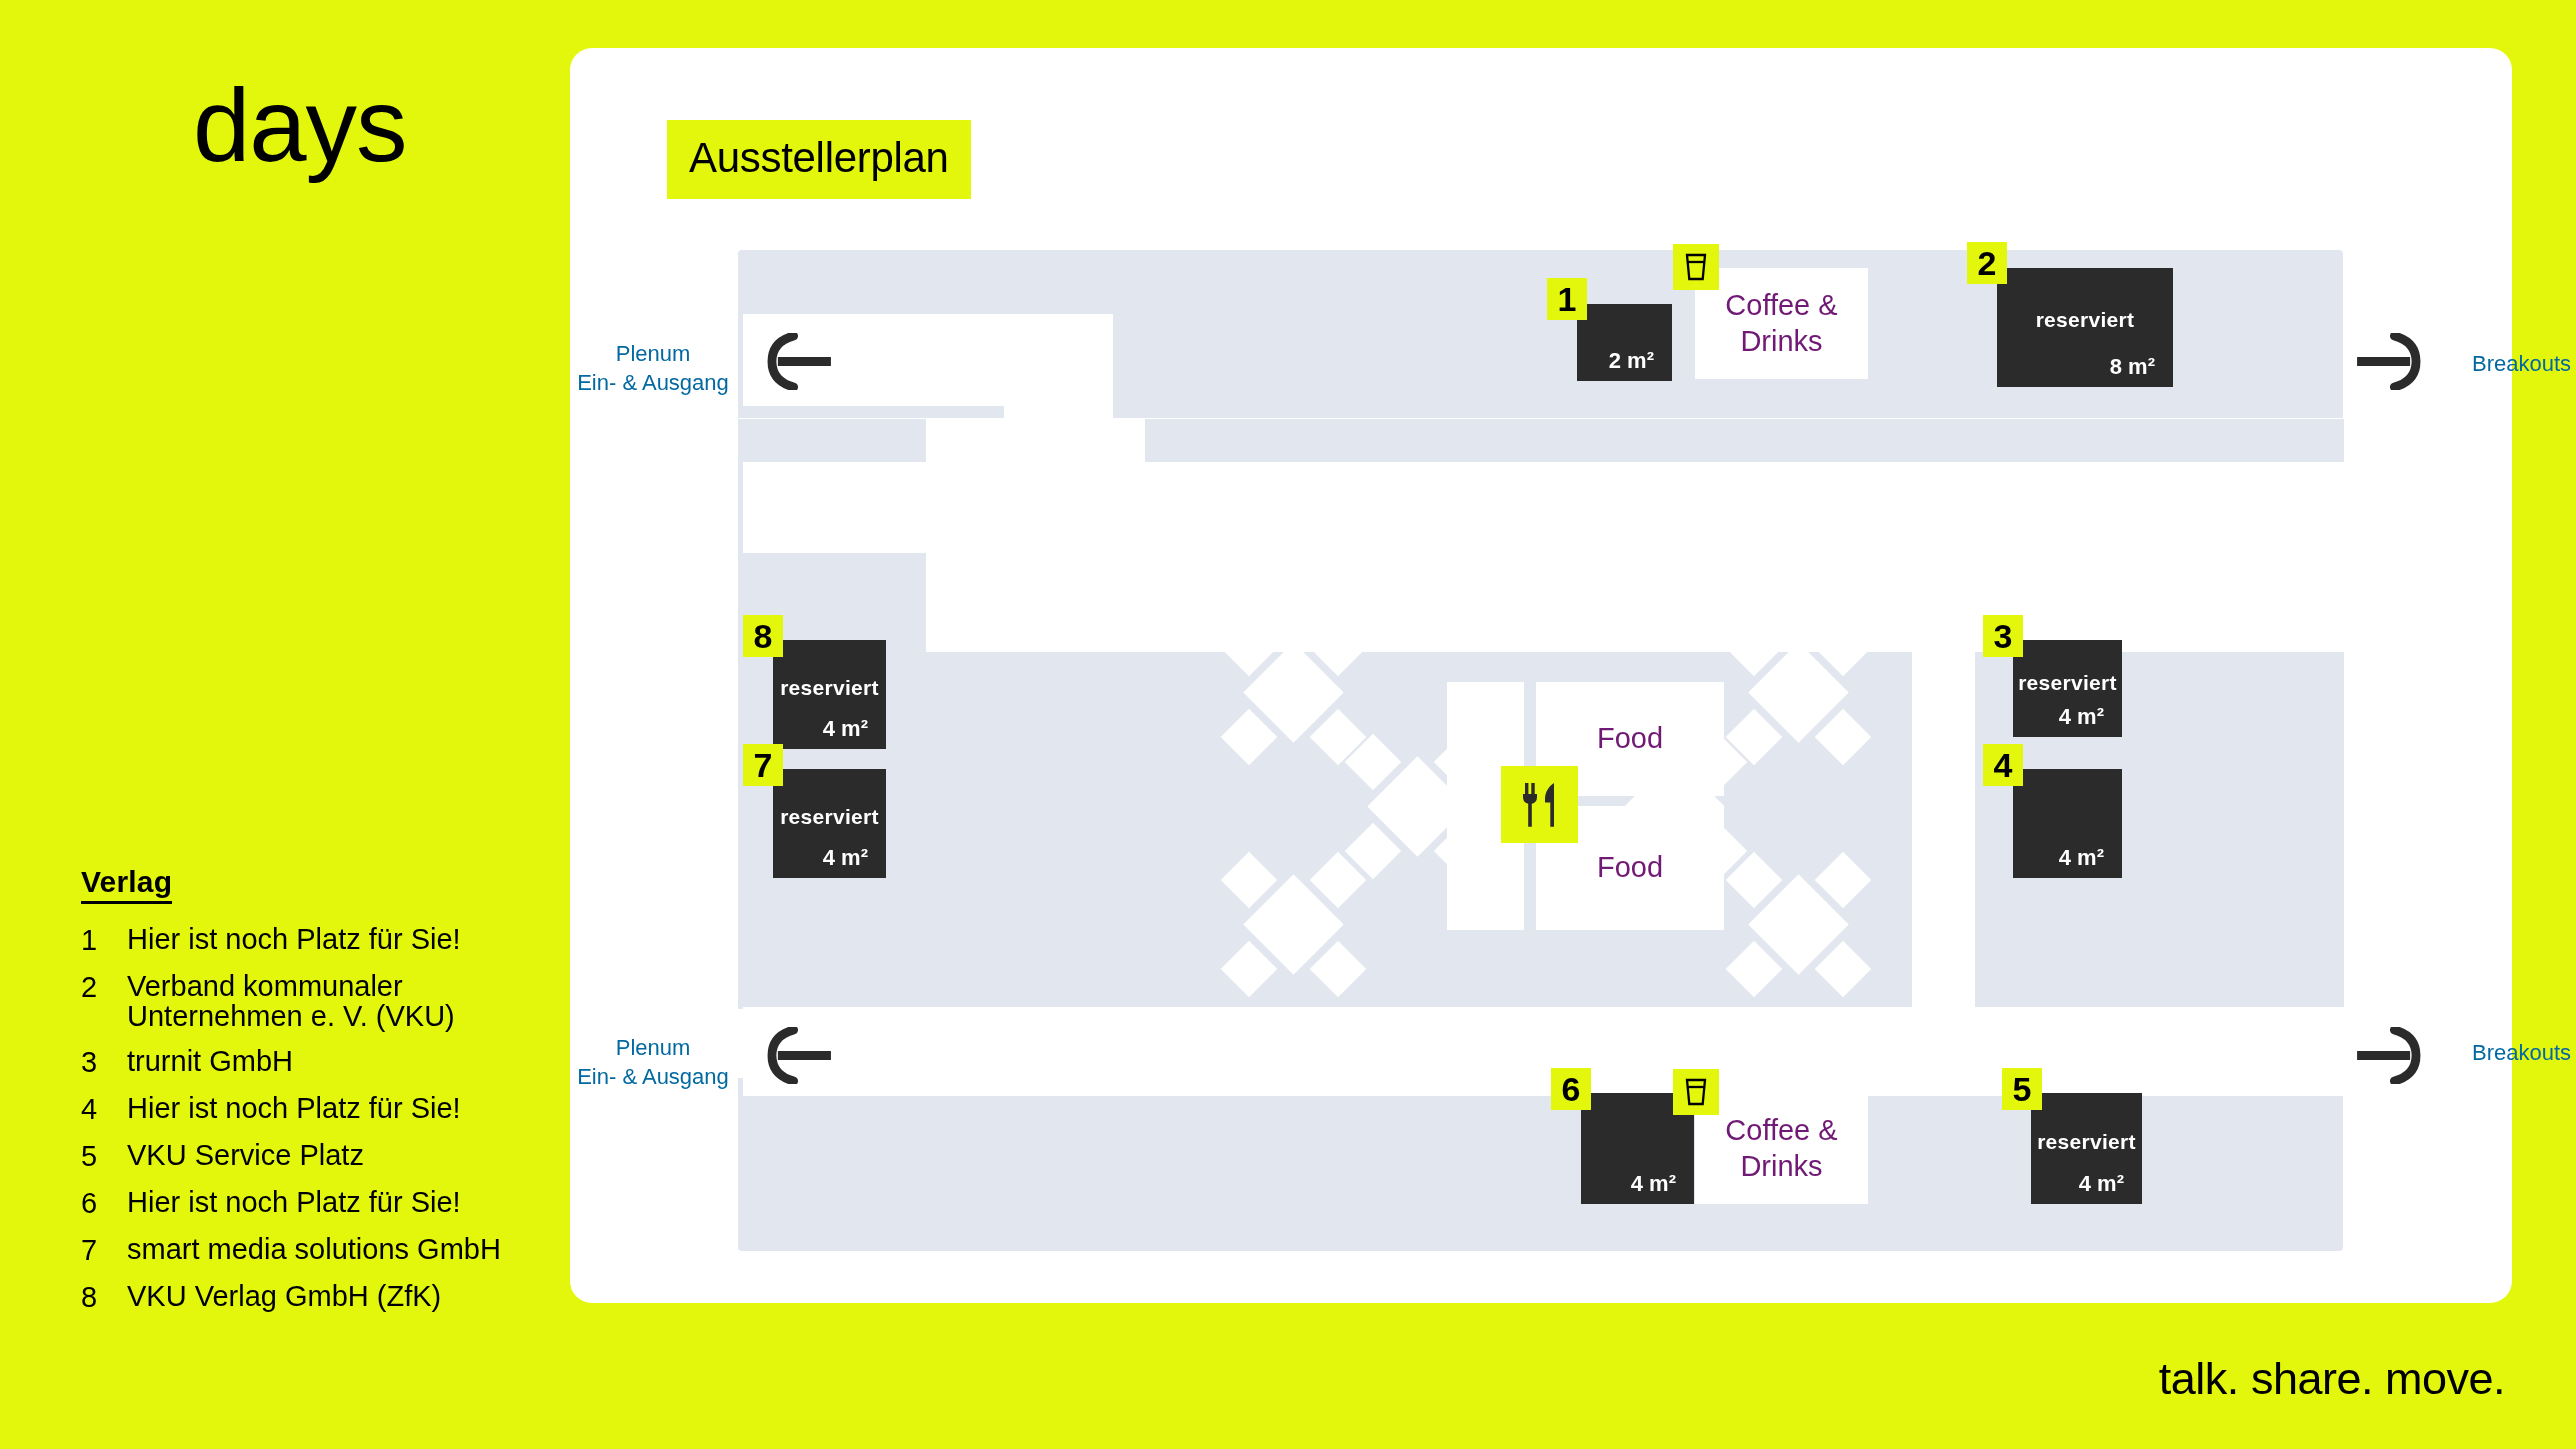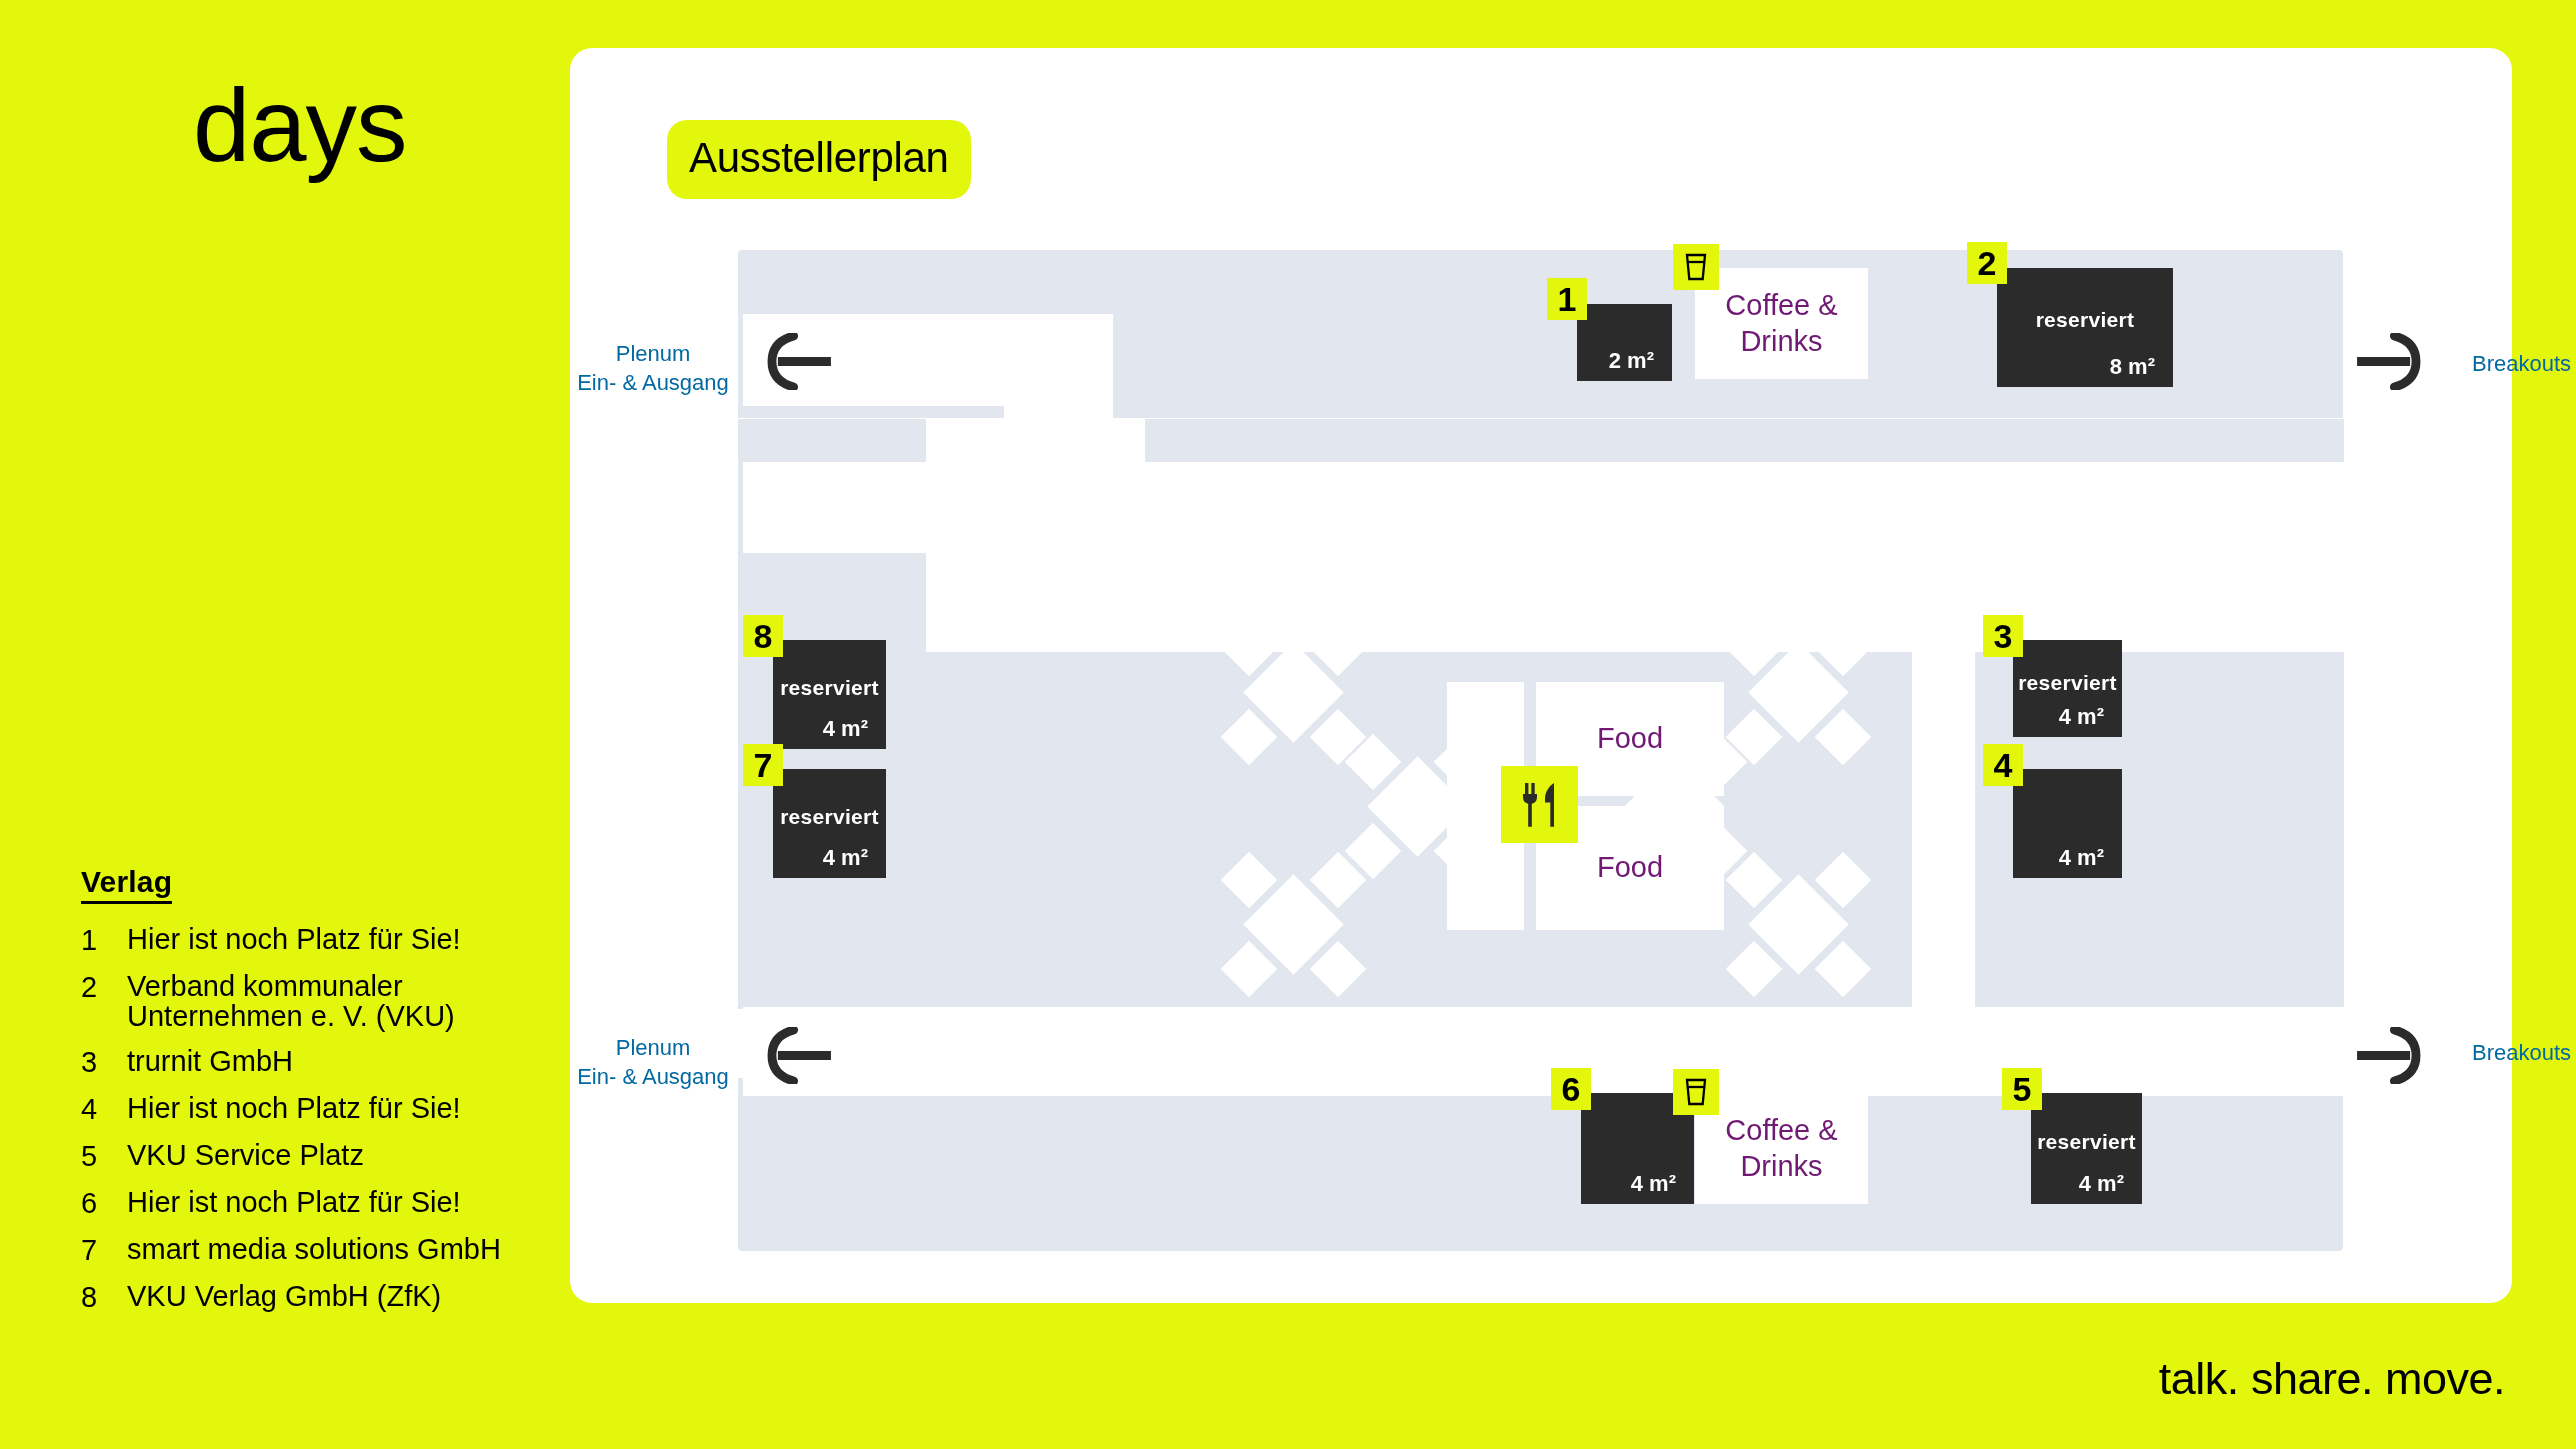--- a/index.html
+++ b/index.html
@@ -38,21 +38,20 @@
     position: absolute; left: 570px; top: 48px;
     width: 1942px; height: 1255px;
     background: #ffffff; border-radius: 22px;
   }
 
   .plan-title {
     position: absolute; left: 97px; top: 72px;
     background: #e3f70c; color: #000;
     font-size: 42px; padding: 14px 22px 17px 22px;
     letter-spacing: -0.3px;
-    border-radius: 20px;
   }
 
   
   .plan { position: absolute; left: 0; top: 0; width: 1942px; height: 1255px; }
 
   .floor {
     position: absolute; background: #e2e7ef;
   }
   .corridor, .whiteblock {
     position: absolute; background: #ffffff;

